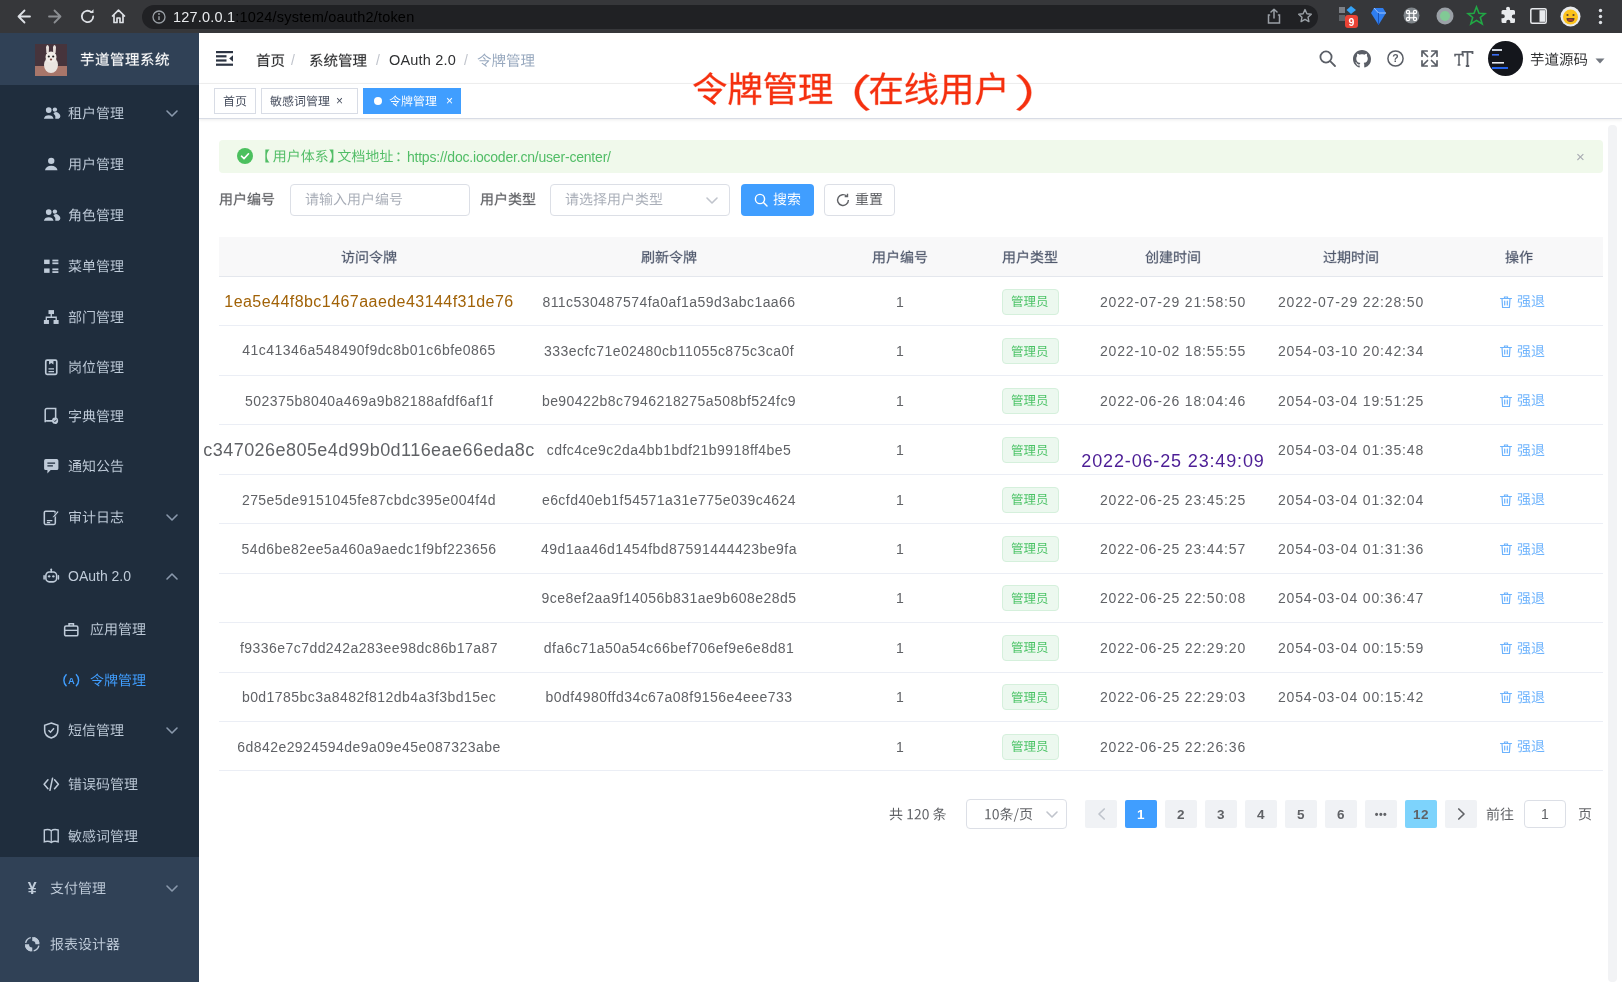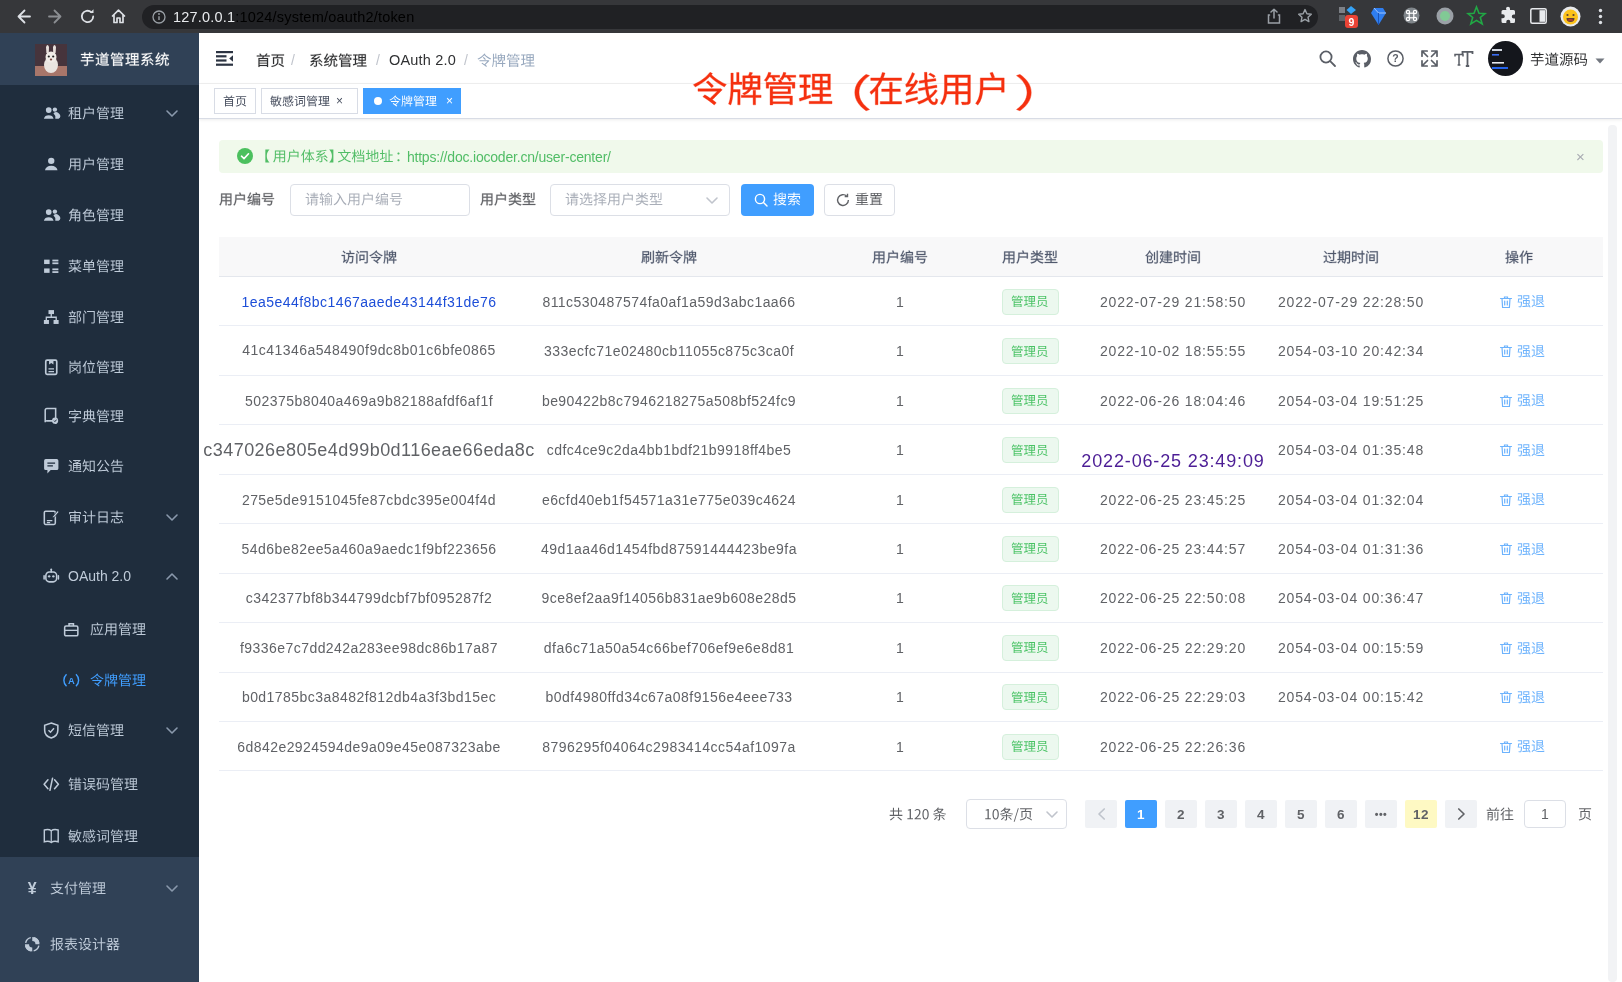--- a/index.html
+++ b/index.html
@@ -593,21 +593,21 @@
         <use href="#u95F4" transform="translate(42.00 12.32) scale(0.01400 -0.01400)" fill="#515a6e" stroke="#515a6e" stroke-width="18"></use>
       </svg>
     </div>
     <div class="abs ctr" style="left:1435px;top:237px;width:168px;height:40px;">
       <svg width="28.0" height="14.8" viewBox="0 0 28.0 14.8" style="display:inline-block;vertical-align:middle;">
         <use href="#u64CD" transform="translate(0.00 12.32) scale(0.01400 -0.01400)" fill="#515a6e" stroke="#515a6e" stroke-width="18"></use>
         <use href="#u4F5C" transform="translate(14.00 12.32) scale(0.01400 -0.01400)" fill="#515a6e" stroke="#515a6e" stroke-width="18"></use>
       </svg>
     </div>
     <div class="abs" style="left:219px;top:277.0px;width:1384px;height:49.45px;border-bottom:1px solid #ebeef5;box-sizing:border-box;"></div>
-    <div class="abs ctr" style="left:219px;top:277.0px;width:300px;height:49.45px;font-size:14px;color:#1d4ed8;letter-spacing:.1px">
+    <div class="abs ctr" style="left:219px;top:277.0px;width:300px;height:49.45px;font-size:16px;color:#a16207;letter-spacing:.1px">
       <span style="letter-spacing:.45px">1ea5e44f8bc1467aaede43144f31de76</span>
     </div>
     <div class="abs ctr" style="left:519px;top:277.0px;width:300px;height:49.45px;font-size:14px;color:#606266;letter-spacing:.1px">
       <span style="letter-spacing:.45px">811c530487574fa0af1a59d3abc1aa66</span>
     </div>
     <div class="abs ctr" style="left:819px;top:277.0px;width:162px;height:49.45px;font-size:14px;color:#606266;letter-spacing:.1px">1</div>
     <div class="abs ctr" style="left:981px;top:277.0px;width:98px;height:49.45px;font-size:14px;color:#606266;letter-spacing:.1px">
       <span class="ctr" style="width:57px;height:26px;background:#ecf8ef;border:1px solid #d5f0dc;border-radius:4px;box-sizing:border-box;">
         <svg width="37.5" height="13.2" viewBox="0 0 37.5 13.2" style="display:inline-block;vertical-align:middle;">
           <use href="#u7BA1" transform="translate(0.00 11.00) scale(0.01250 -0.01250)" fill="#48c264"></use>
@@ -785,23 +785,20 @@
     <div class="abs ctr" style="left:1435px;top:524.2px;width:168px;height:49.45px;font-size:14px;color:#606266;letter-spacing:.1px">
       <svg width="14" height="14" viewBox="0 0 14 14" style="margin-left:6px;margin-right:4px">
         <path d="M1.5 3.5 H12.5 M5.5 3.5 V2 H8.5 V3.5 M3 3.5 L3.6 12.5 H10.4 L11 3.5 M5.7 6 V10 M8.3 6 V10" stroke="#6db3fd" stroke-width="1.2" fill="none" stroke-linecap="round"></path>
       </svg>
       <svg width="28.0" height="14.8" viewBox="0 0 28.0 14.8" style="display:inline-block;vertical-align:middle;">
         <use href="#u5F3A" transform="translate(0.00 12.32) scale(0.01400 -0.01400)" fill="#6db3fd"></use>
         <use href="#u9000" transform="translate(14.00 12.32) scale(0.01400 -0.01400)" fill="#6db3fd"></use>
       </svg>
     </div>
     <div class="abs" style="left:219px;top:573.7px;width:1384px;height:49.45px;border-bottom:1px solid #ebeef5;box-sizing:border-box;"></div>
-    <div class="abs ctr" style="left:219px;top:573.7px;width:300px;height:49.45px;font-size:14px;color:#606266;letter-spacing:.1px">
-      <span style="letter-spacing:.45px">c342377bf8b344799dcbf7bf095287f2</span>
-    </div>
     <div class="abs ctr" style="left:519px;top:573.7px;width:300px;height:49.45px;font-size:14px;color:#606266;letter-spacing:.1px">
       <span style="letter-spacing:.45px">9ce8ef2aa9f14056b831ae9b608e28d5</span>
     </div>
     <div class="abs ctr" style="left:819px;top:573.7px;width:162px;height:49.45px;font-size:14px;color:#606266;letter-spacing:.1px">1</div>
     <div class="abs ctr" style="left:981px;top:573.7px;width:98px;height:49.45px;font-size:14px;color:#606266;letter-spacing:.1px">
       <span class="ctr" style="width:57px;height:26px;background:#ecf8ef;border:1px solid #d5f0dc;border-radius:4px;box-sizing:border-box;">
         <svg width="37.5" height="13.2" viewBox="0 0 37.5 13.2" style="display:inline-block;vertical-align:middle;">
           <use href="#u7BA1" transform="translate(0.00 11.00) scale(0.01250 -0.01250)" fill="#48c264"></use>
           <use href="#u7406" transform="translate(12.50 11.00) scale(0.01250 -0.01250)" fill="#48c264"></use>
           <use href="#u5458" transform="translate(25.00 11.00) scale(0.01250 -0.01250)" fill="#48c264"></use>
@@ -884,23 +881,20 @@
       </svg>
       <svg width="28.0" height="14.8" viewBox="0 0 28.0 14.8" style="display:inline-block;vertical-align:middle;">
         <use href="#u5F3A" transform="translate(0.00 12.32) scale(0.01400 -0.01400)" fill="#6db3fd"></use>
         <use href="#u9000" transform="translate(14.00 12.32) scale(0.01400 -0.01400)" fill="#6db3fd"></use>
       </svg>
     </div>
     <div class="abs" style="left:219px;top:722.0px;width:1384px;height:49.45px;border-bottom:1px solid #ebeef5;box-sizing:border-box;"></div>
     <div class="abs ctr" style="left:219px;top:722.0px;width:300px;height:49.45px;font-size:14px;color:#606266;letter-spacing:.1px">
       <span style="letter-spacing:.45px">6d842e2924594de9a09e45e087323abe</span>
     </div>
-    <div class="abs ctr" style="left:519px;top:722.0px;width:300px;height:49.45px;font-size:14px;color:#606266;letter-spacing:.1px">
-      <span style="letter-spacing:.45px">8796295f04064c2983414cc54af1097a</span>
-    </div>
     <div class="abs ctr" style="left:819px;top:722.0px;width:162px;height:49.45px;font-size:14px;color:#606266;letter-spacing:.1px">1</div>
     <div class="abs ctr" style="left:981px;top:722.0px;width:98px;height:49.45px;font-size:14px;color:#606266;letter-spacing:.1px">
       <span class="ctr" style="width:57px;height:26px;background:#ecf8ef;border:1px solid #d5f0dc;border-radius:4px;box-sizing:border-box;">
         <svg width="37.5" height="13.2" viewBox="0 0 37.5 13.2" style="display:inline-block;vertical-align:middle;">
           <use href="#u7BA1" transform="translate(0.00 11.00) scale(0.01250 -0.01250)" fill="#48c264"></use>
           <use href="#u7406" transform="translate(12.50 11.00) scale(0.01250 -0.01250)" fill="#48c264"></use>
           <use href="#u5458" transform="translate(25.00 11.00) scale(0.01250 -0.01250)" fill="#48c264"></use>
         </svg>
       </span>
     </div>
@@ -945,21 +939,21 @@
         <path d="M7.2 1 L2 6 L7.2 11" stroke="#bfc4cc" stroke-width="1.7" fill="none" stroke-linecap="round" stroke-linejoin="round"></path>
       </svg>
     </div>
     <div class="abs ctr" style="left:1125px;top:800px;width:32px;height:28px;background:#409eff;border-radius:2px;font-size:13.5px;font-weight:bold;color:#fff;letter-spacing:0.5px;">1</div>
     <div class="abs ctr" style="left:1165px;top:800px;width:32px;height:28px;background:#f0f2f5;border-radius:2px;font-size:13.5px;font-weight:bold;color:#606266;letter-spacing:0.5px;">2</div>
     <div class="abs ctr" style="left:1205px;top:800px;width:32px;height:28px;background:#f0f2f5;border-radius:2px;font-size:13.5px;font-weight:bold;color:#606266;letter-spacing:0.5px;">3</div>
     <div class="abs ctr" style="left:1245px;top:800px;width:32px;height:28px;background:#f0f2f5;border-radius:2px;font-size:13.5px;font-weight:bold;color:#606266;letter-spacing:0.5px;">4</div>
     <div class="abs ctr" style="left:1285px;top:800px;width:32px;height:28px;background:#f0f2f5;border-radius:2px;font-size:13.5px;font-weight:bold;color:#606266;letter-spacing:0.5px;">5</div>
     <div class="abs ctr" style="left:1325px;top:800px;width:32px;height:28px;background:#f0f2f5;border-radius:2px;font-size:13.5px;font-weight:bold;color:#606266;letter-spacing:0.5px;">6</div>
     <div class="abs ctr" style="left:1365px;top:800px;width:32px;height:28px;background:#f0f2f5;border-radius:2px;font-size:10.5px;font-weight:bold;color:#606266;letter-spacing:0.5px;">•••</div>
-    <div class="abs ctr" style="left:1405px;top:800px;width:32px;height:28px;background:#fef9c3;border-radius:2px;font-size:13.5px;font-weight:bold;color:#606266;letter-spacing:0.5px;">12</div>
+    <div class="abs ctr" style="left:1405px;top:800px;width:32px;height:28px;background:#7dd3fc;border-radius:2px;font-size:13.5px;font-weight:bold;color:#606266;letter-spacing:0.5px;">12</div>
     <div class="abs ctr" style="left:1445px;top:800px;width:32px;height:28px;background:#f0f2f5;border-radius:2px;font-size:13.5px;font-weight:bold;color:#606266;letter-spacing:0.5px;">
       <svg width="9" height="12" viewBox="0 0 9 12">
         <path d="M1.8 1 L7 6 L1.8 11" stroke="#606266" stroke-width="1.7" fill="none" stroke-linecap="round" stroke-linejoin="round"></path>
       </svg>
     </div>
     <div class="abs lft" style="left:1486px;top:800px;height:28px;">
       <svg width="28.0" height="14.8" viewBox="0 0 28.0 14.8" style="display:inline-block;vertical-align:middle;">
         <use href="#u524D" transform="translate(0.00 12.32) scale(0.01400 -0.01400)" fill="#606266"></use>
         <use href="#u5F80" transform="translate(14.00 12.32) scale(0.01400 -0.01400)" fill="#606266"></use>
       </svg>

